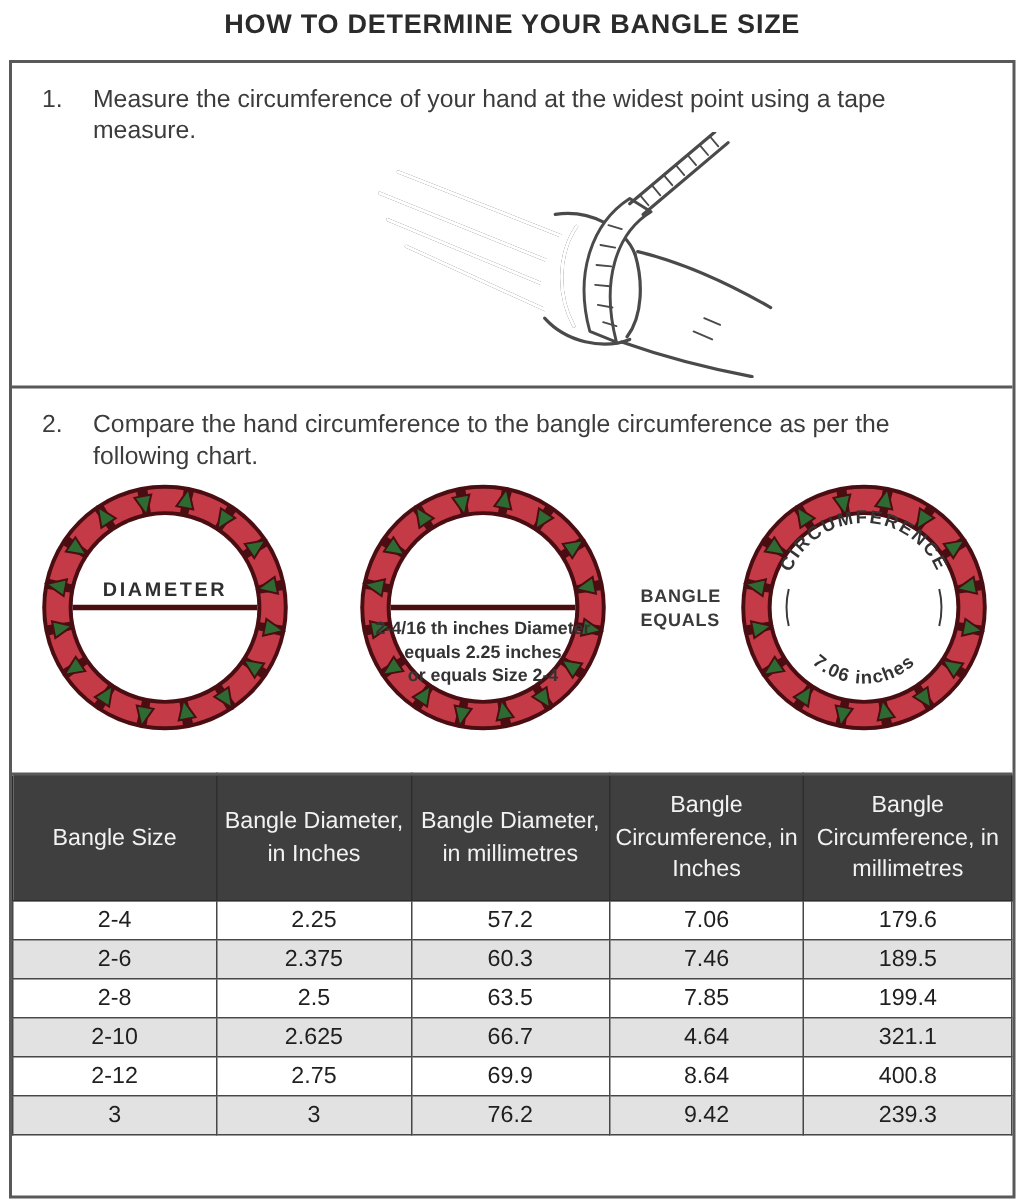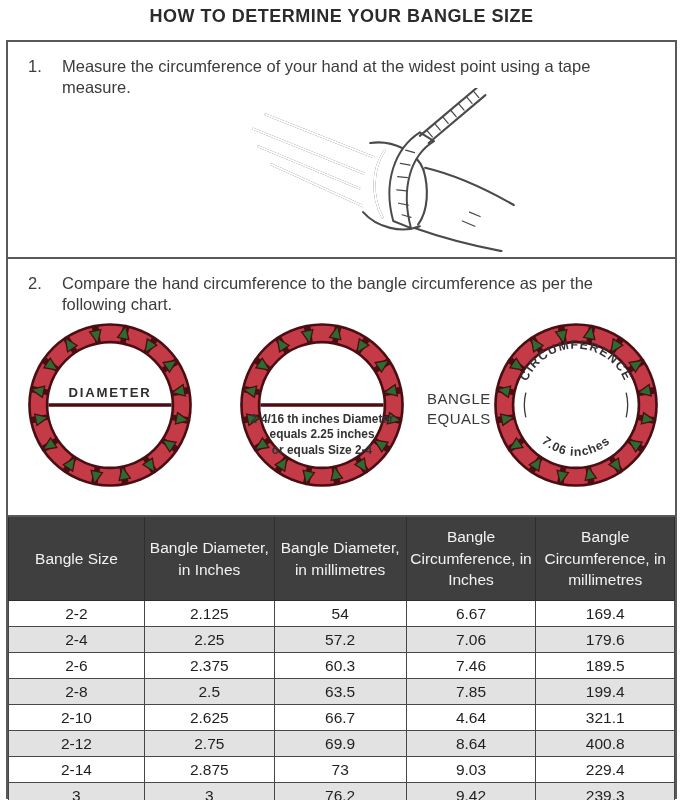--- a/index.html
+++ b/index.html
@@ -25,21 +25,21 @@
   .hand-art .f-white{stroke:#ffffff;stroke-linecap:round;}
   .hand-art .mask{fill:#ffffff;stroke:none;}
   .hand-art .band{fill:#ffffff;stroke:#4a4a4a;stroke-width:2.2;}
   .hand-art .tick{stroke-width:1.4;}
   .bangle{position:absolute;width:176px;height:176px;top:58px;}
   .bangle-1{left:14px;}
   .bangle-2{left:226px;}
   .bangle-3{left:480px;}
   .equals-label{
     position:absolute;left:419px;top:130px;width:72px;
-    font-size:15px;font-weight:normal;color:#3a3a3a;line-height:1.35;letter-spacing:.5px;
+    font-size:12px;font-weight:bold;color:#3a3a3a;line-height:1.35;letter-spacing:.5px;
   }
   svg text{font-family:"Liberation Sans",sans-serif;}
   .ring-label{font-size:15px;font-weight:bold;letter-spacing:2px;fill:#2f2f2f;}
   .ring-note{font-size:13.5px;font-weight:bold;fill:#333;}
   .arc-text{font-size:14px;font-weight:bold;letter-spacing:1.5px;fill:#333;}
   .arc-text-sm{font-size:14px;font-weight:bold;letter-spacing:1px;fill:#333;}
   table.size-table{
     width:100%;border-collapse:collapse;table-layout:fixed;
     border-top:2px solid #595959;
   }
@@ -209,27 +209,20 @@
         <tr>
           <th>Bangle Size</th>
           <th>Bangle Diameter, in Inches</th>
           <th>Bangle Diameter, in millimetres</th>
           <th>Bangle Circumference, in Inches</th>
           <th>Bangle Circumference, in millimetres</th>
         </tr>
       </thead>
     <tbody>
         <tr>
-          <td>2-2</td>
-          <td>2.125</td>
-          <td>54</td>
-          <td>6.67</td>
-          <td>169.4</td>
-        </tr>
-        <tr>
           <td>2-4</td>
           <td>2.25</td>
           <td>57.2</td>
           <td>7.06</td>
           <td>179.6</td>
         </tr>
         <tr>
           <td>2-6</td>
           <td>2.375</td>
           <td>60.3</td>
@@ -251,27 +244,20 @@
           <td>321.1</td>
         </tr>
         <tr>
           <td>2-12</td>
           <td>2.75</td>
           <td>69.9</td>
           <td>8.64</td>
           <td>400.8</td>
         </tr>
         <tr>
-          <td>2-14</td>
-          <td>2.875</td>
-          <td>73</td>
-          <td>9.03</td>
-          <td>229.4</td>
-        </tr>
-        <tr>
           <td>3</td>
           <td>3</td>
           <td>76.2</td>
           <td>9.42</td>
           <td>239.3</td>
         </tr>
       </tbody>
   </table>
 
 </div>

